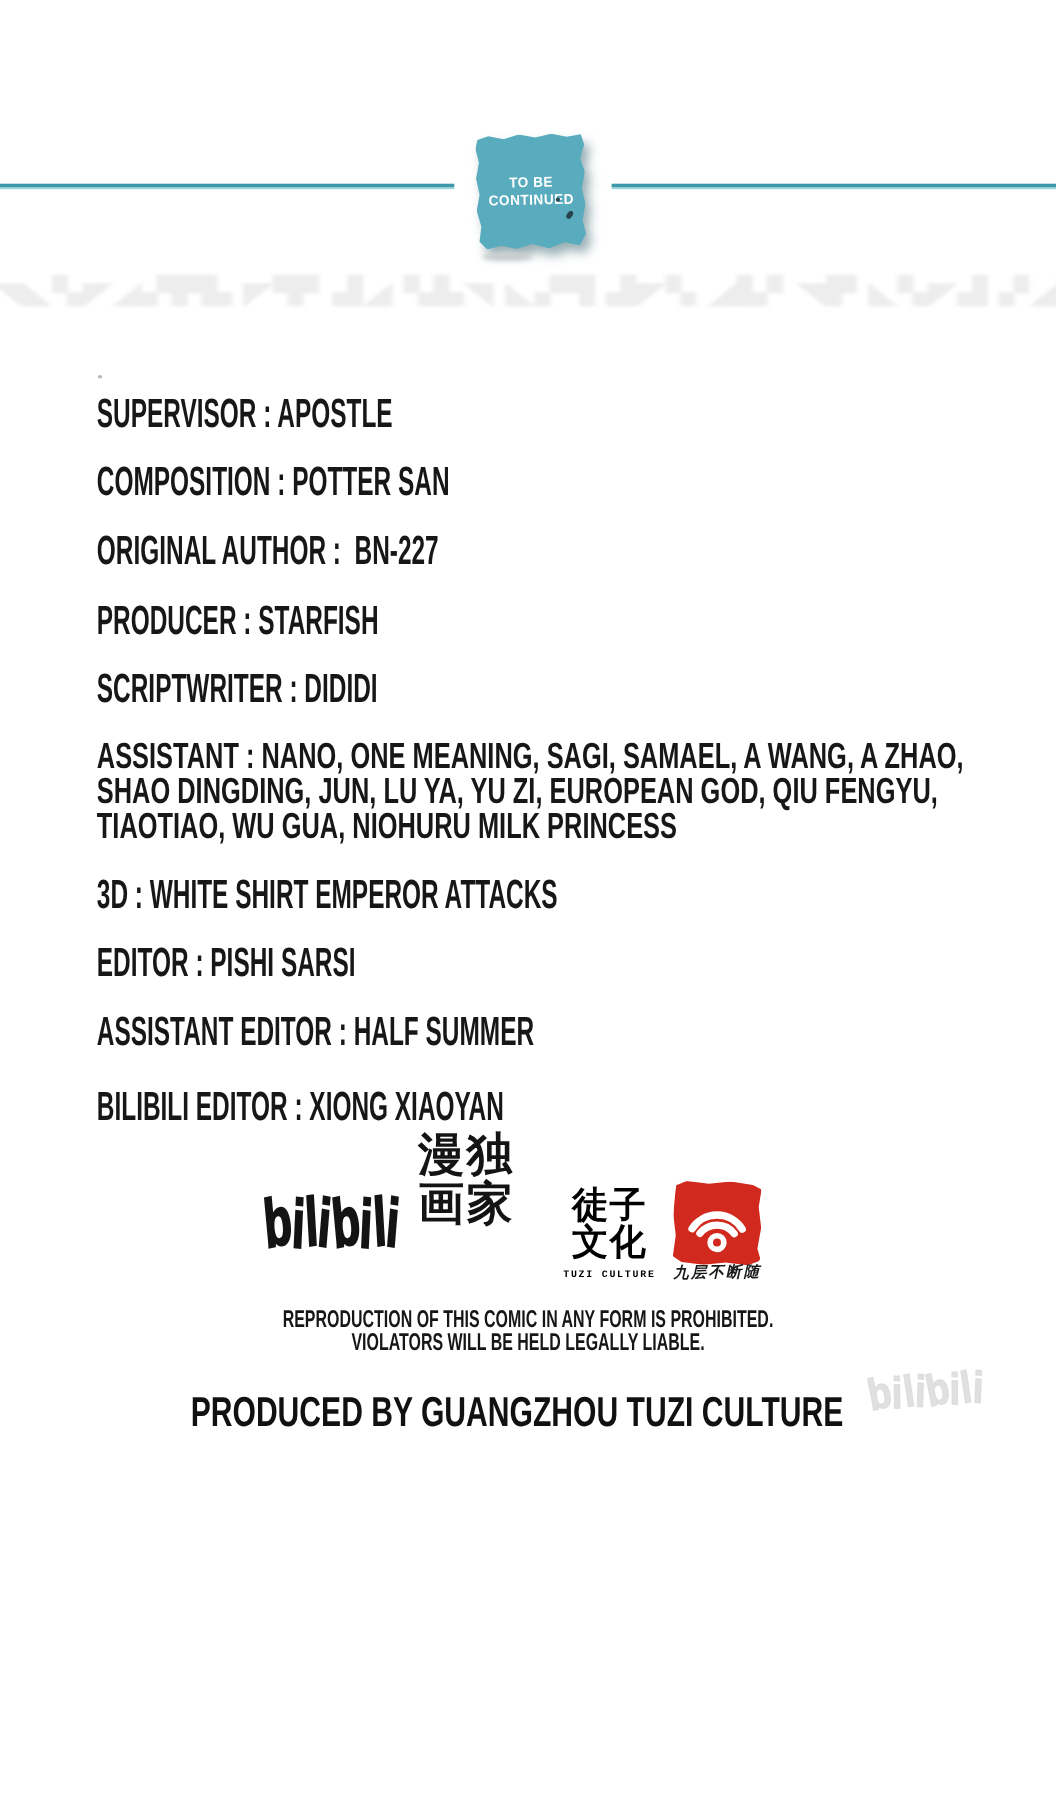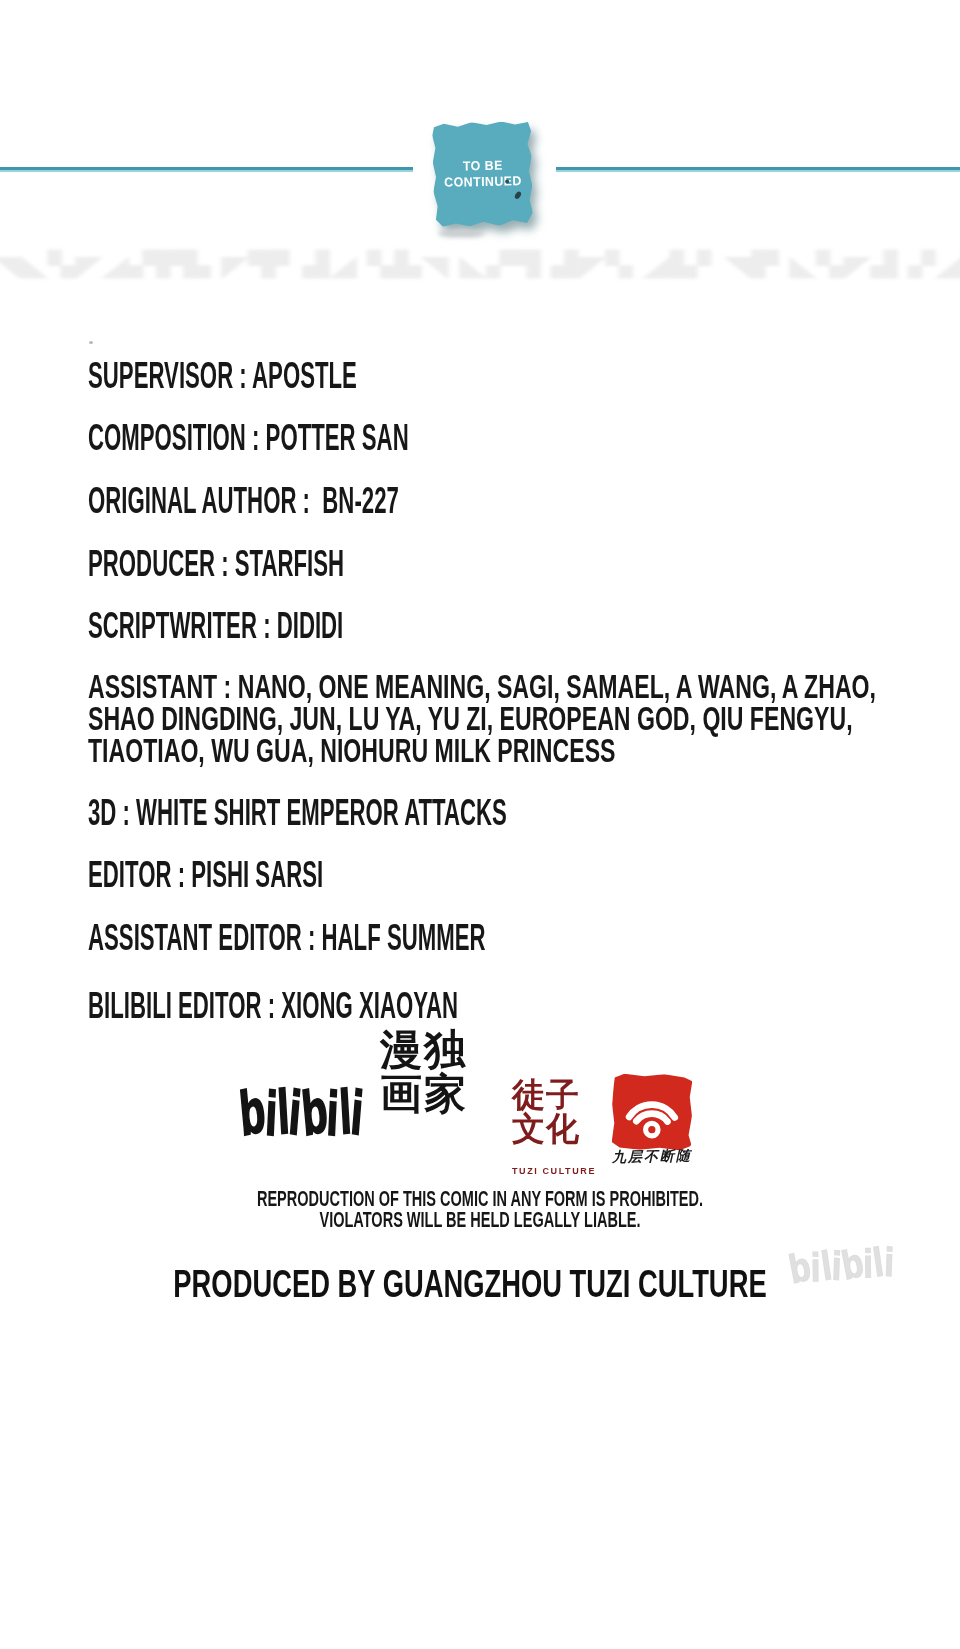--- a/index.html
+++ b/index.html
@@ -45,25 +45,25 @@
     font-weight:700;color:#141414;letter-spacing:1px;
     transform:scaleX(.66);transform-origin:0 0;-webkit-text-stroke:2.2px #141414;}
   .logo-bilibili span{display:inline-block;}
   .logo-bilibili span:nth-child(4n+1){transform:rotate(-8deg);}
   .logo-bilibili span:nth-child(4n+2){transform:rotate(4deg) translateY(2px);}
   .logo-bilibili span:nth-child(4n+3){transform:rotate(-5deg);}
   .logo-bilibili span:nth-child(4n+4){transform:rotate(7deg) translateY(1px);}
   .logo-mangaka{position:absolute;left:380px;top:1028px;font-size:42px;
     line-height:44px;font-weight:700;color:#141414;letter-spacing:2px;
     font-family:"DejaVu Sans",sans-serif;}
-  .logo-tuzi{position:absolute;left:512px;top:1078px;color:#7f1d1d;
-    font-weight:700;text-align:left;font-family:"DejaVu Sans",sans-serif;}
+  .logo-tuzi{position:absolute;left:512px;top:1078px;color:#000000;
+    font-weight:700;text-align:center;font-family:"DejaVu Sans",sans-serif;}
   .logo-tuzi .cjk{font-size:33px;line-height:34px;letter-spacing:1px;}
-  .logo-tuzi .caption{font-size:9px;letter-spacing:1.6px;margin-top:20px;
-    font-family:Liberation Sans, sans-serif;}
+  .logo-tuzi .caption{font-size:9px;letter-spacing:1.6px;margin-top:8px;
+    font-family:Liberation Mono, monospace;}
   .logo-seal{position:absolute;left:612px;top:1074px;width:80px;height:76px;
     background:#d1291d;border-radius:9px;transform:rotate(.6deg);
     display:flex;align-items:center;justify-content:center;
     clip-path:polygon(3% 5%,15% 0%,40% 3%,65% 0%,90% 4%,100% 9%,97% 30%,100% 55%,96% 80%,100% 94%,85% 100%,60% 97%,35% 100%,10% 97%,0 90%,3% 65%,0 40%,2% 14%);}
   .seal-caption{position:absolute;left:596px;top:1148px;width:112px;
     font-size:14px;color:#1b1b1b;font-weight:700;font-style:italic;
     font-family:"DejaVu Serif","DejaVu Sans",serif;text-align:center;
     letter-spacing:2px;transform:rotate(-1deg);}
   
   .legal-line{position:absolute;left:0;width:960px;text-align:center;

